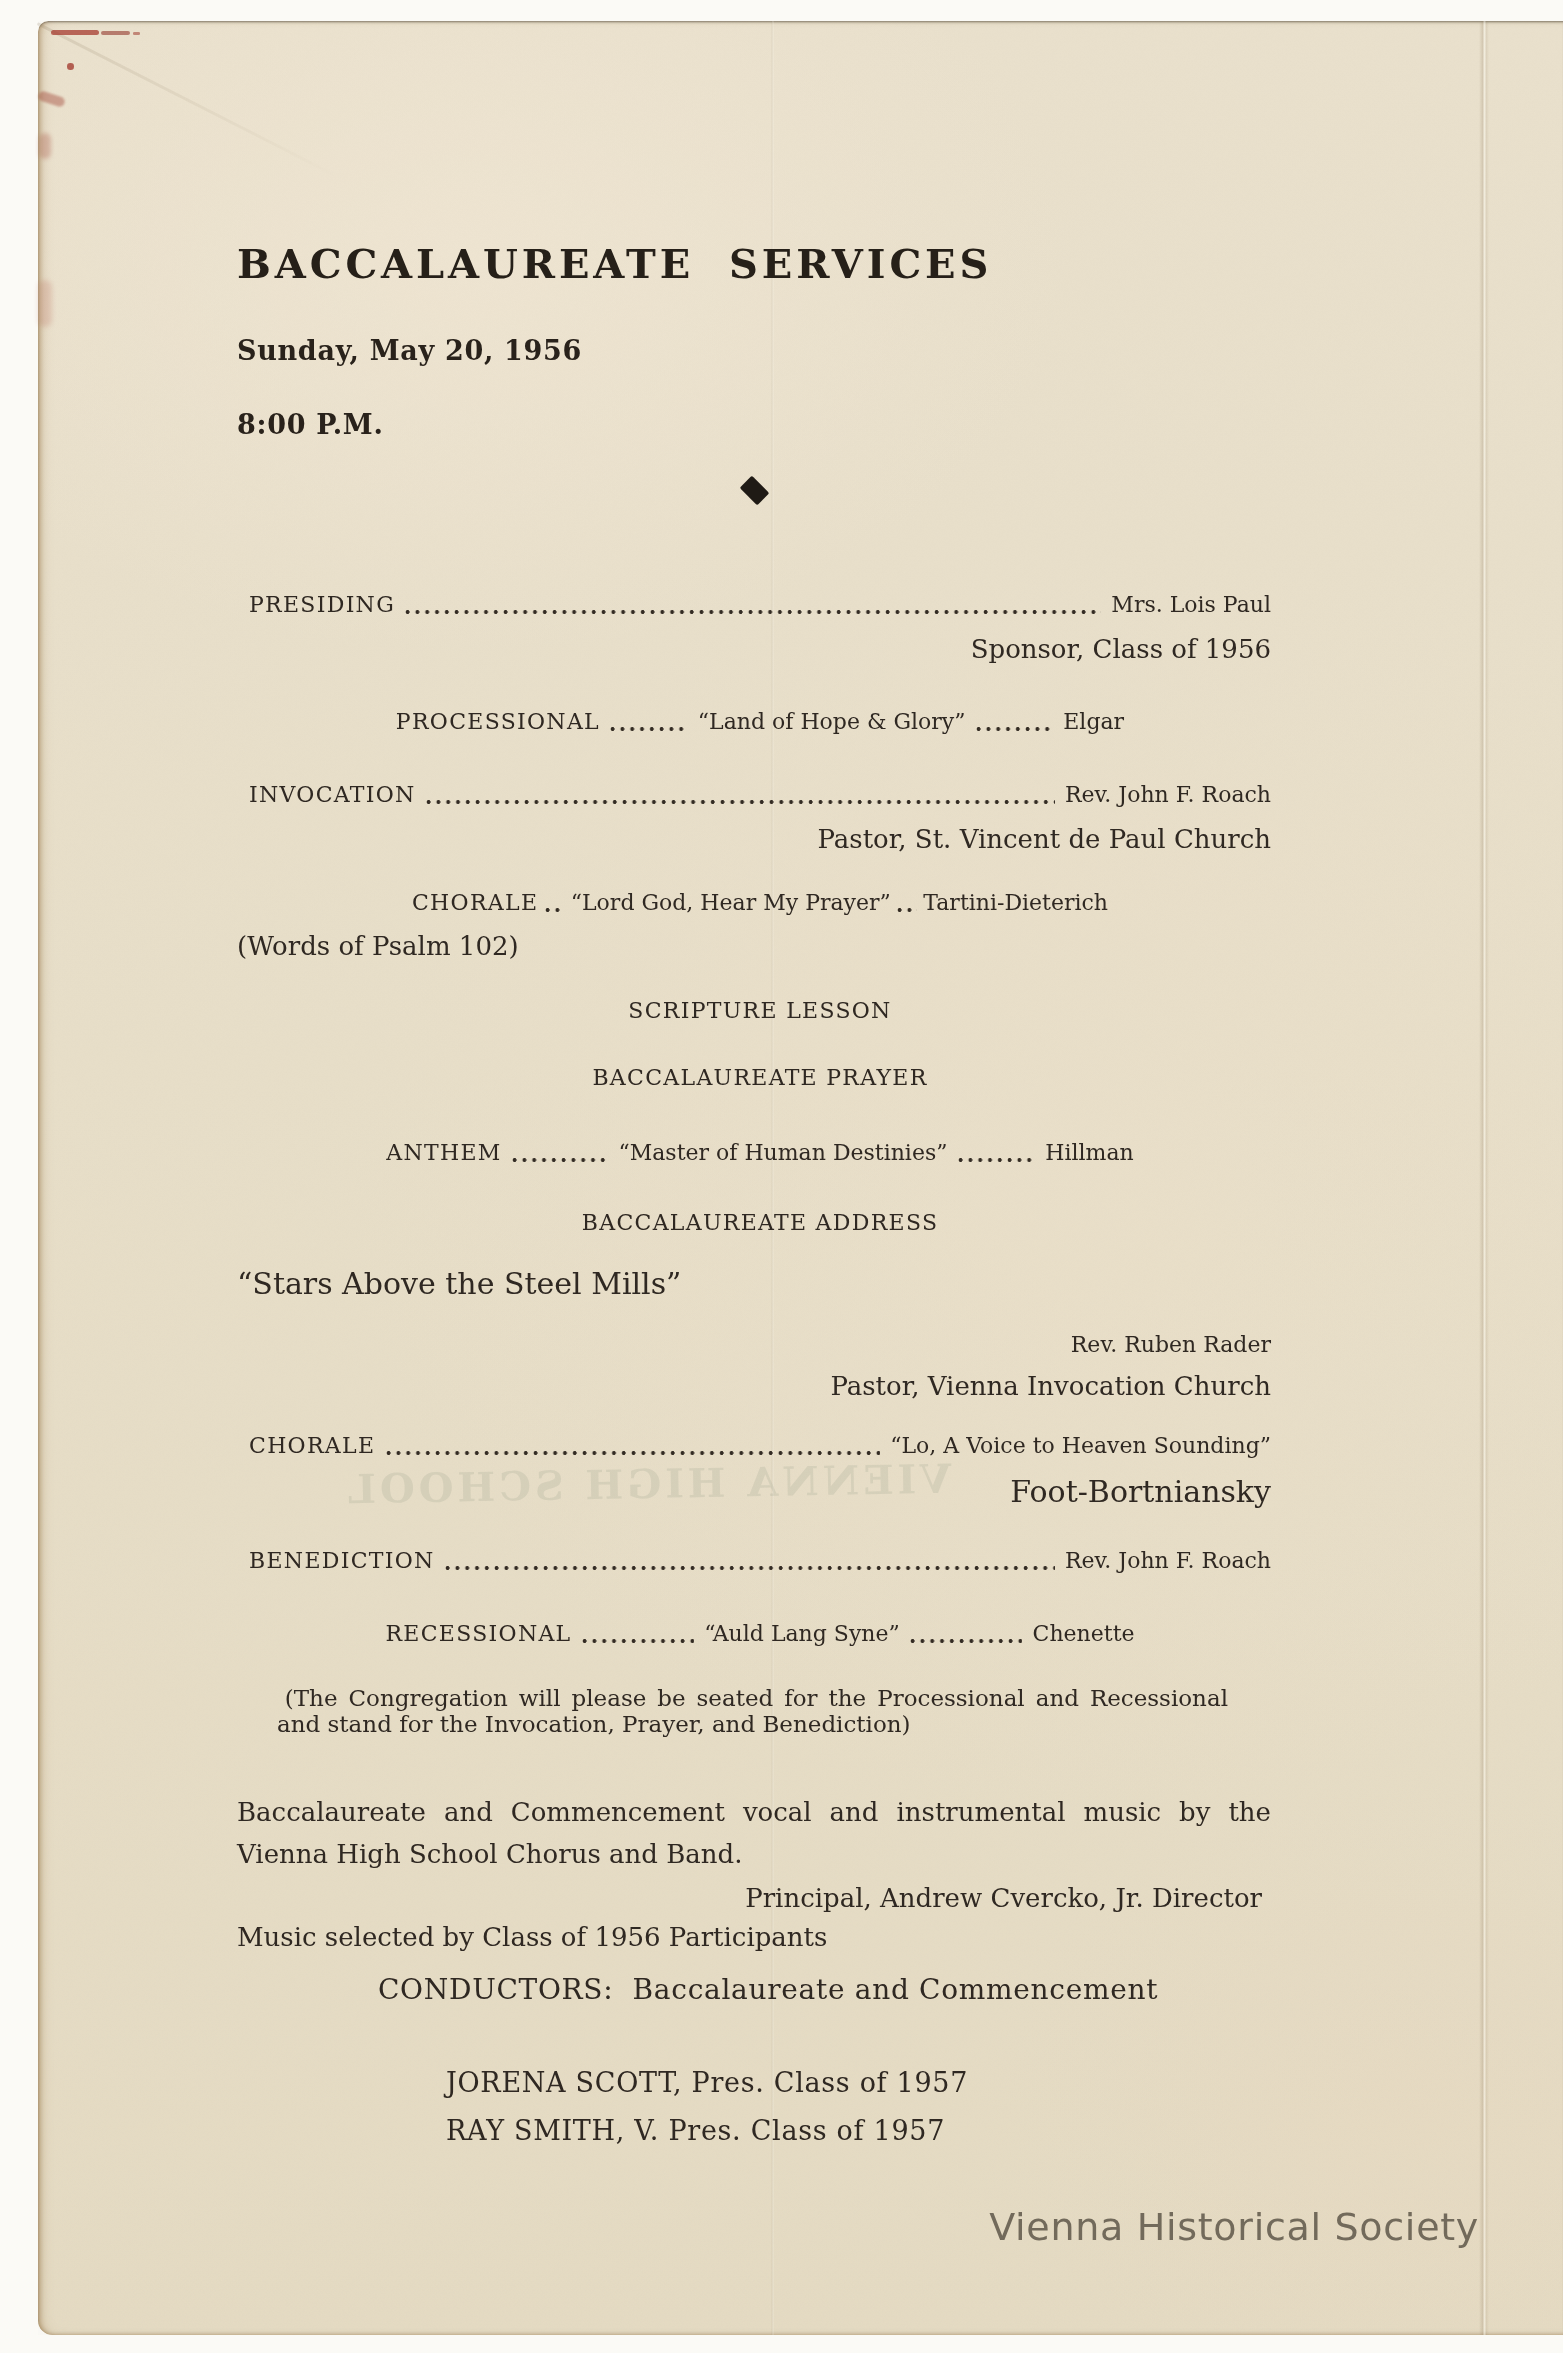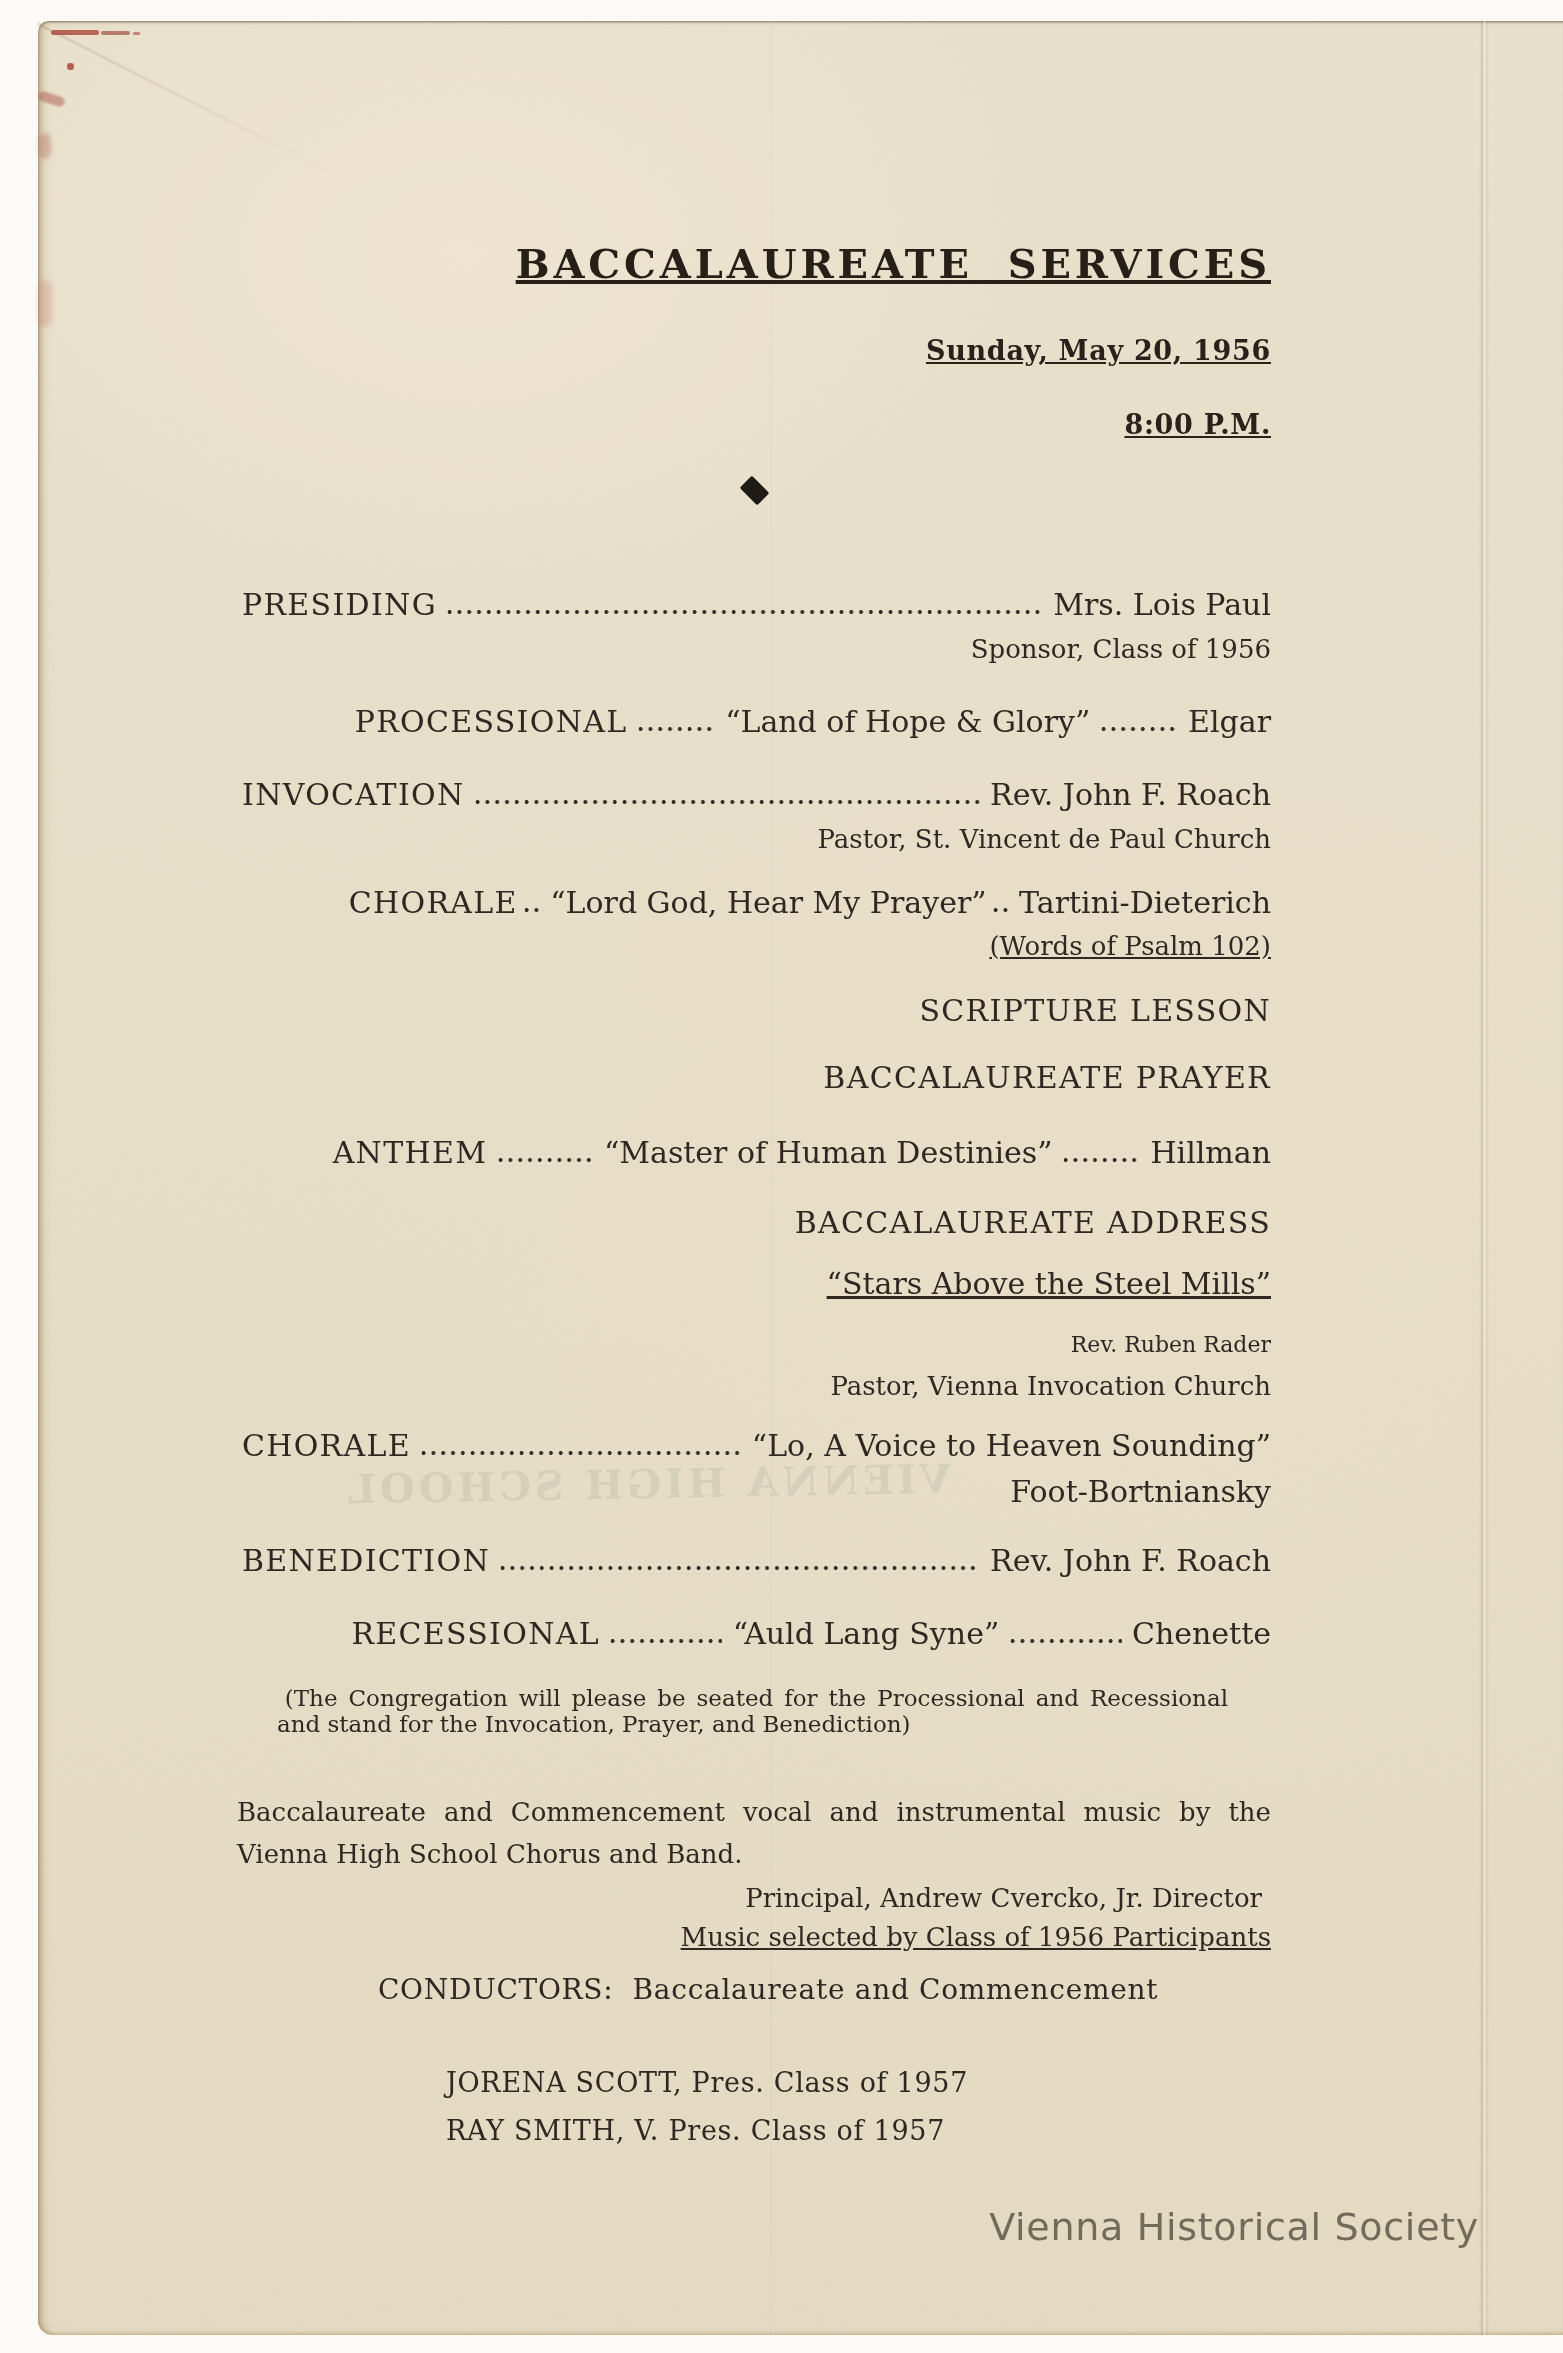--- a/index.html
+++ b/index.html
@@ -40,28 +40,28 @@
   
   #ghost{position:absolute;left:306px;top:1439px;font-family:"DejaVu Serif",serif;font-weight:bold;
     font-size:40px;letter-spacing:3.9px;white-space:nowrap;color:rgba(122,134,112,.15);
     transform:scaleX(-1) rotate(1deg);pointer-events:none;}
   
   #watermark{position:absolute;right:85px;top:2184px;font-family:"DejaVu Sans",sans-serif;
     font-size:38px;color:rgba(98,90,76,.88);letter-spacing:0.7px;white-space:nowrap;}
   
   #content{position:absolute;left:199px;right:293px;top:0;bottom:0;color:#2f2822;}
   .blk{position:absolute;left:0;right:0;white-space:nowrap;}
-  .center{text-align:right;text-decoration:underline;}
+  .center{text-align:left;}
   .right{text-align:right;}
   .title{font-size:40px;font-weight:bold;letter-spacing:3.9px;word-spacing:17px;line-height:55px;color:#262019;}
   .h2{font-size:27px;font-weight:bold;letter-spacing:0.7px;line-height:39px;color:#29221b;}
   .diamond-wrap{display:flex;justify-content:center;}
   .diamond{width:21px;height:21px;background:#1f1a15;transform:rotate(45deg) scale(1.18,.82);border-radius:2px;}
-  .row{position:absolute;left:5px;right:0;display:flex;align-items:baseline;justify-content:flex-end;
-    font-size:30px;line-height:39px;white-space:nowrap;}
+  .row{position:absolute;left:12px;right:0;display:flex;align-items:baseline;justify-content:center;
+    font-size:22px;line-height:39px;white-space:nowrap;}
   .lbl{letter-spacing:1.3px;}
   .lead{flex:1 1 auto;height:7.8px;align-self:flex-end;margin:0 10.4px 8.5px 10.4px;min-width:18px;
     background-image:radial-gradient(circle at 2.6px 3.9px, #332b23 1.6px, rgba(0,0,0,0) 2.3px);
     background-size:9.8px 7.8px;background-repeat:repeat-x;background-position:left bottom;}
   .lead.f2{flex:0 1 19.5px;margin:0 6.5px 8.5px 6.5px;}
   .lead.f8{flex:0 1 77px;}
   .lead.f10{flex:0 1 96px;}
   .lead.f12{flex:0 1 112px;}
   .sub{font-size:26px;line-height:35px;}
   .note{font-size:23px;line-height:26px;white-space:normal;text-align:justify;}

